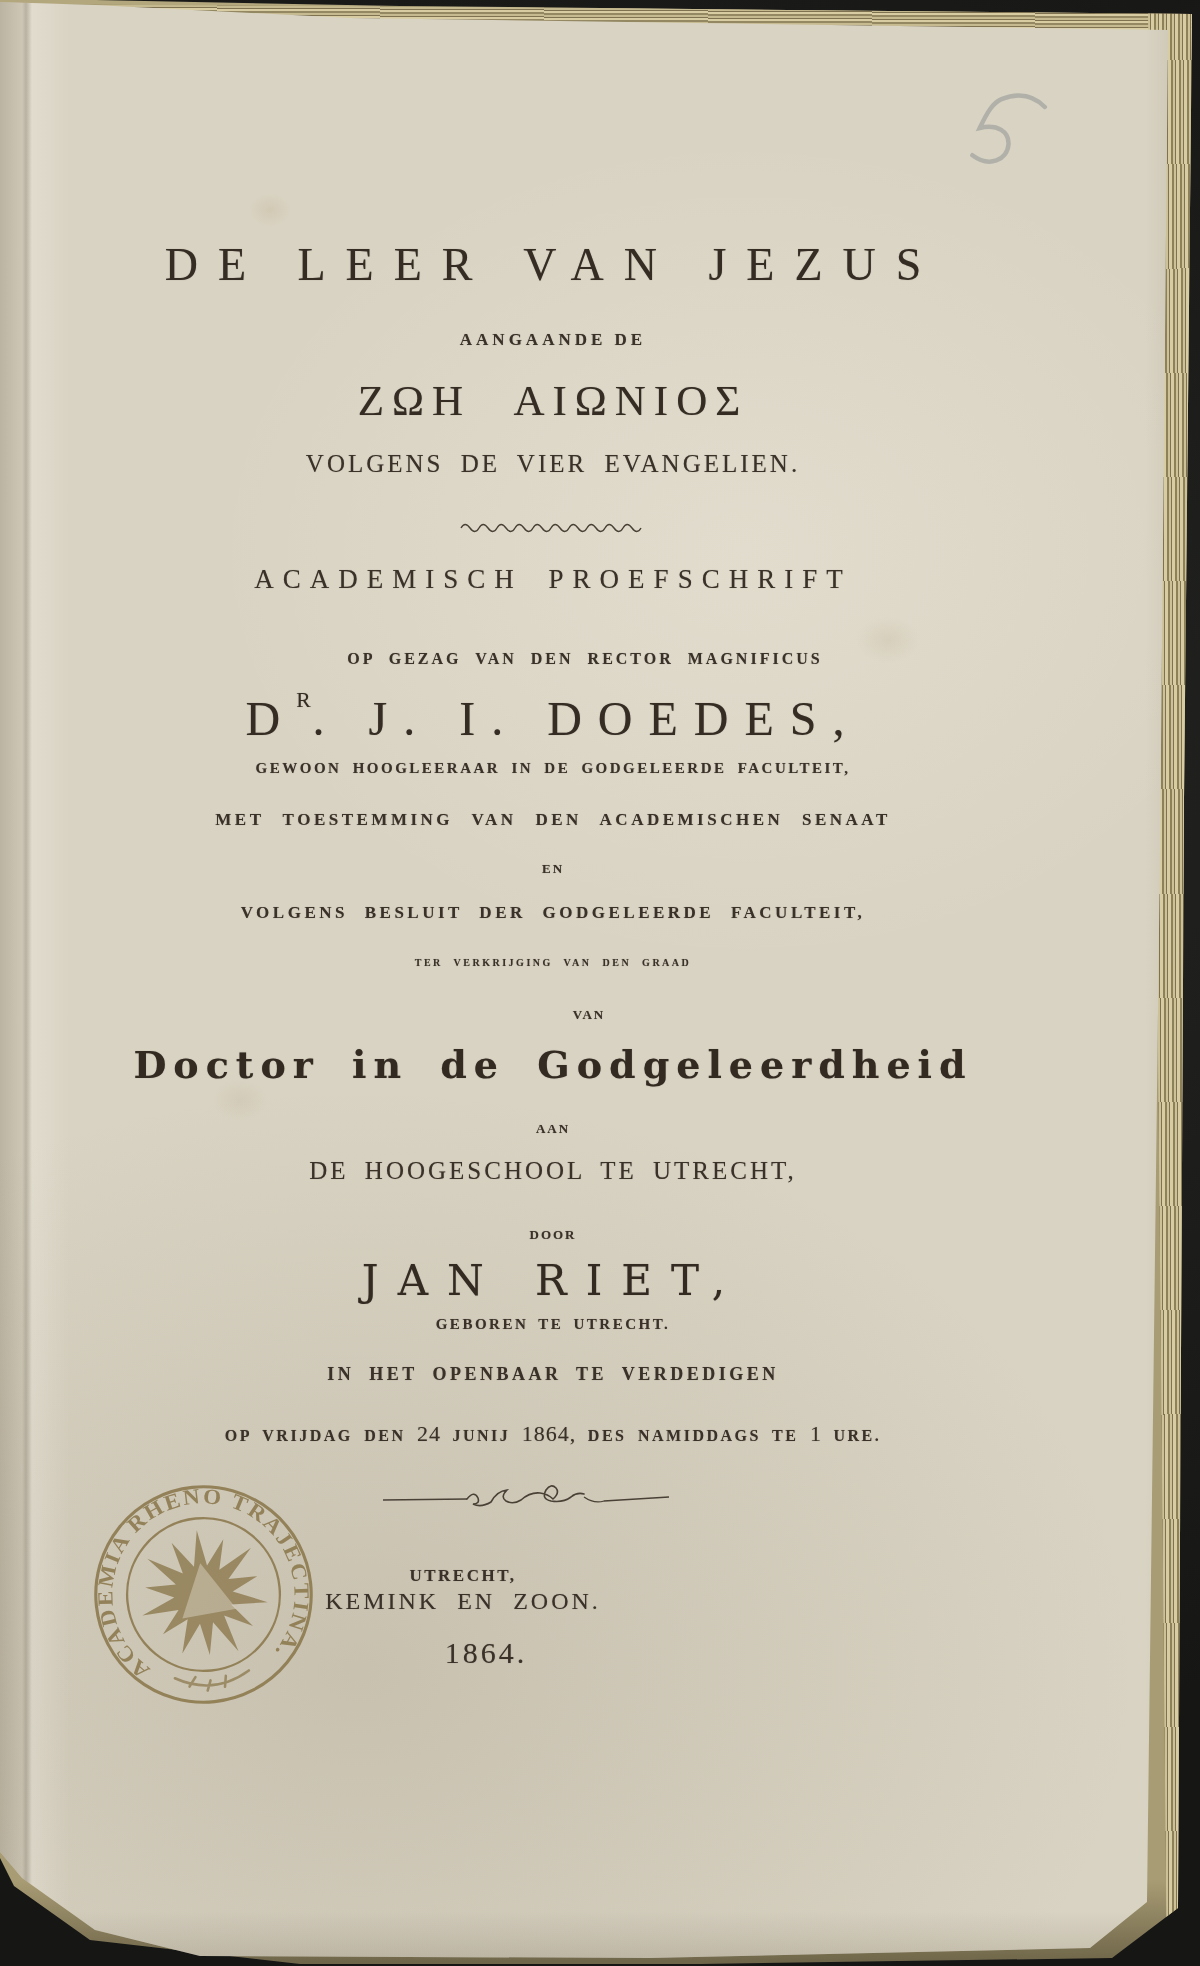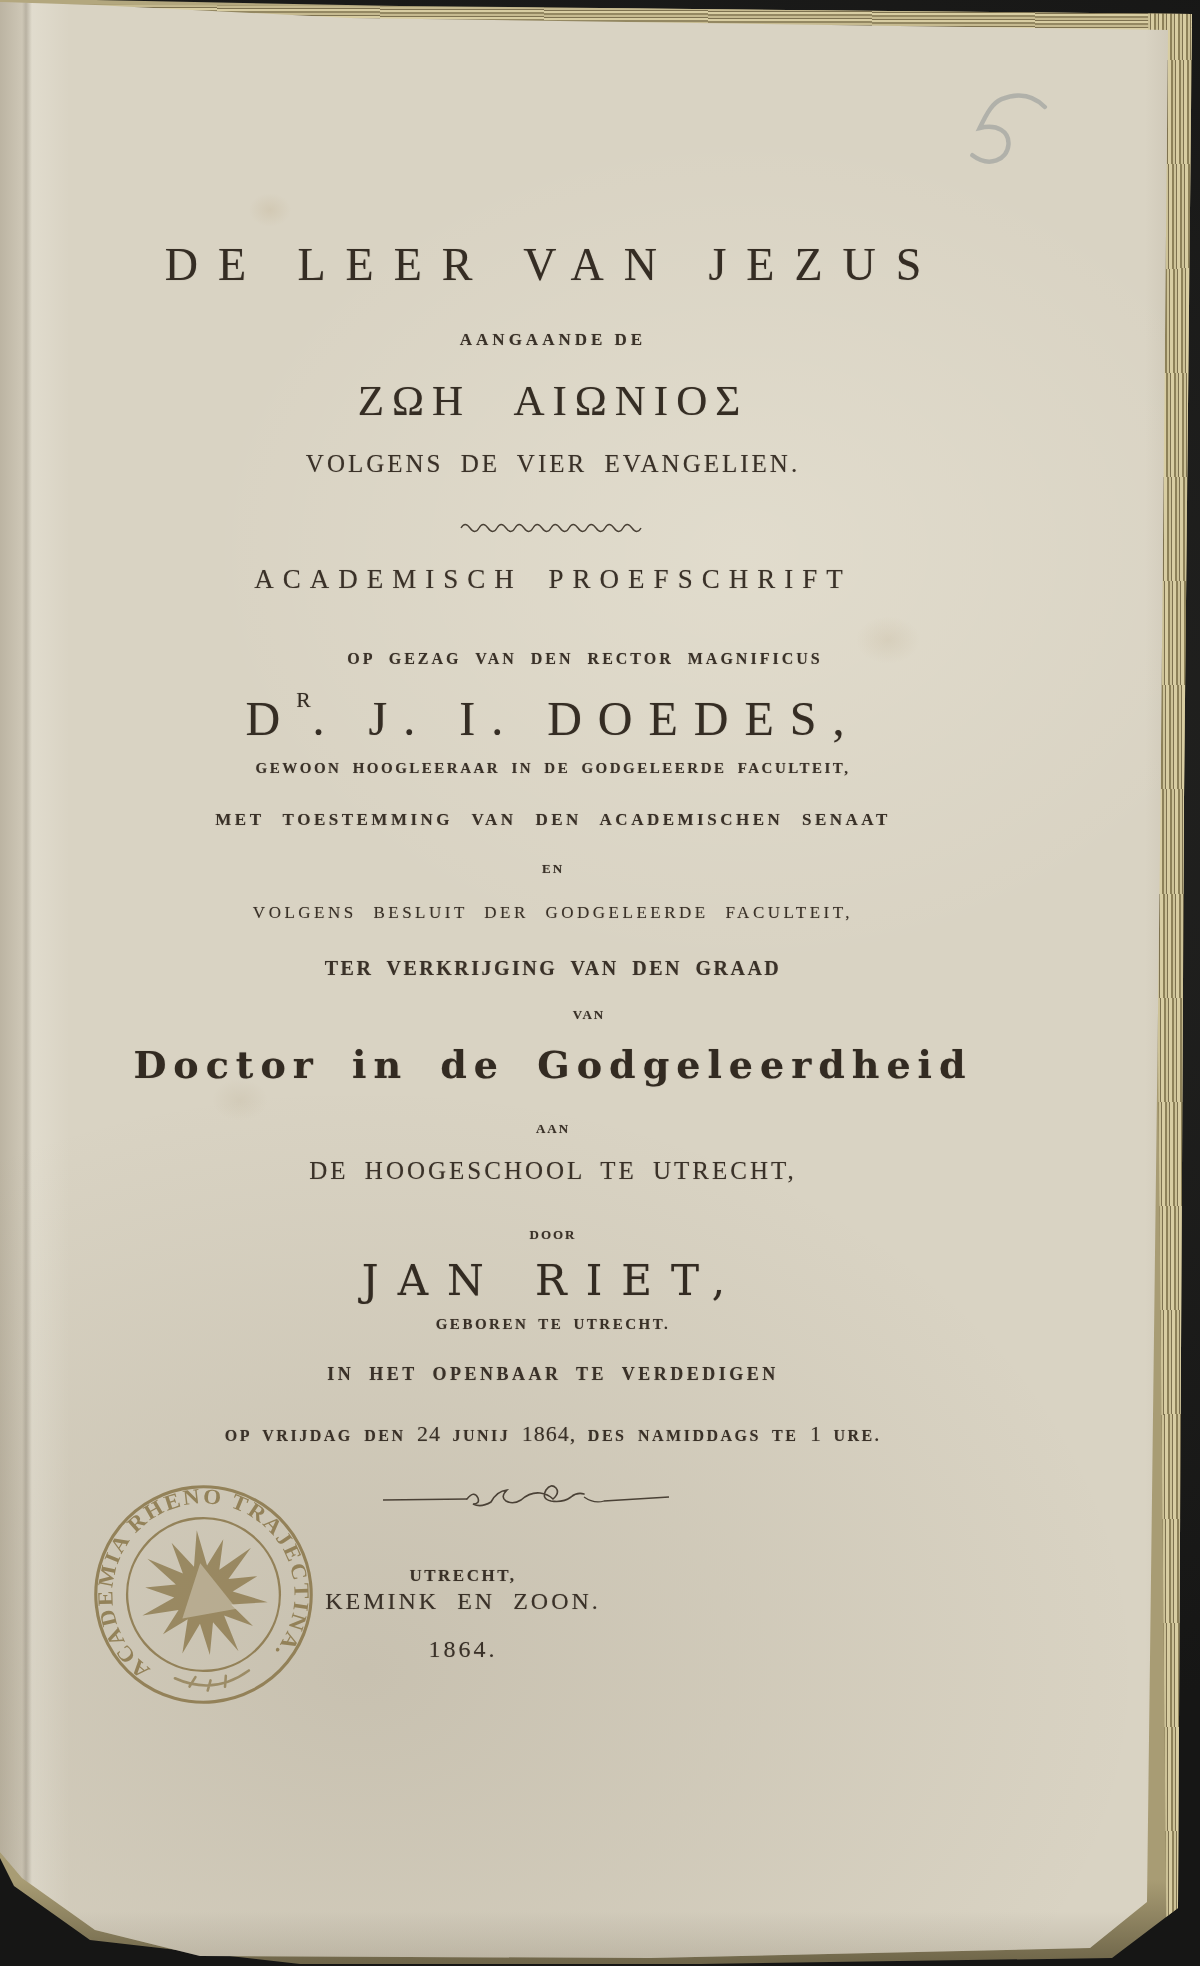--- a/index.html
+++ b/index.html
@@ -38,38 +38,38 @@
   .t-small1{top:330px;font-size:17px;font-weight:bold;letter-spacing:4px;}
   .t-greek {top:376px;font-size:43px;letter-spacing:8px;word-spacing:26px;color:#352d24;}
   .t-sub   {top:450px;font-size:25px;letter-spacing:3px;word-spacing:8px;}
   .t-acad  {top:564px;font-size:27px;letter-spacing:9px;word-spacing:10px;}
   .t-gezag {top:650px;font-size:16px;font-weight:bold;letter-spacing:3px;word-spacing:7px;padding-left:32px;}
   .t-rector{top:688px;font-size:48px;letter-spacing:16px;color:#352d24;}
   .t-rector sup{font-size:45%;vertical-align:28px;letter-spacing:2px;}
   .t-hoogl {top:760px;font-size:15px;font-weight:bold;letter-spacing:2.5px;word-spacing:5px;}
   .t-toest {top:810px;font-size:17px;font-weight:bold;letter-spacing:3.5px;word-spacing:11px;}
   .t-en    {top:861px;font-size:13px;font-weight:bold;letter-spacing:2px;}
-  .t-besl  {top:903px;font-size:17px;font-weight:normal;letter-spacing:3.5px;word-spacing:9px;text-align:center;}
-  .t-verkr {top:957px;font-size:20px;font-weight:bold;letter-spacing:2.5px;word-spacing:6px;}
+  .t-besl  {top:903px;font-size:17px;font-weight:bold;letter-spacing:3.5px;word-spacing:9px;text-align:center;}
+  .t-verkr {top:957px;font-size:10px;font-weight:bold;letter-spacing:2.5px;word-spacing:6px;}
   .t-van   {top:1007px;font-size:13px;font-weight:bold;letter-spacing:2px;padding-left:36px;}
   .t-doct  {top:1042px;font-size:38px;font-weight:bold;letter-spacing:7px;word-spacing:12px;
             font-family:"DejaVu Serif","Liberation Serif",serif;color:#332b22;}
   .t-aan   {top:1121px;font-size:13px;font-weight:bold;letter-spacing:2px;}
   .t-hoog  {top:1157px;font-size:25px;letter-spacing:3px;word-spacing:7px;}
   .t-door  {top:1227px;font-size:13px;font-weight:bold;letter-spacing:2px;}
   .t-autr  {top:1256px;font-size:42px;font-weight:normal;letter-spacing:19px;
             font-family:"DejaVu Serif","Liberation Serif",serif;color:#332b22;}
   .t-geb   {top:1316px;font-size:15px;font-weight:bold;letter-spacing:2.5px;word-spacing:4px;}
   .t-openb {top:1364px;font-size:18px;font-weight:bold;letter-spacing:3.5px;word-spacing:7px;}
   .t-date  {top:1421px;font-size:16px;font-weight:bold;letter-spacing:2.5px;word-spacing:5px;}
   .t-date .num{font-size:22px;font-weight:normal;letter-spacing:1px;}
   .imprint{position:absolute;top:0;left:0;width:926px;height:100%;color:#3a3128;}
   .t-city  {top:1558px;font-size:17px;font-weight:bold;letter-spacing:2.5px;margin-top:8px;}
   .t-publ  {top:1588px;font-size:24px;letter-spacing:3px;word-spacing:9px;}
-  .t-year  {top:1636px;font-size:24px;letter-spacing:3px;}
+  .t-year  {top:1636px;font-size:30px;letter-spacing:3px;padding-left:23px;}
   .squiggle{position:absolute;top:520px;left:calc(50% - 94px);}
   .flourish{position:absolute;top:1484px;left:calc(50% - 172px);}
   .stamp{position:absolute;left:86px;top:1477px;width:235px;height:235px;opacity:.82;
          transform:rotate(-6deg);}
   .pencil5{position:absolute;left:948px;top:84px;transform:rotate(9deg);opacity:.75;}
 </style>
 </head>
 <body>
 
 <div class="photo">

